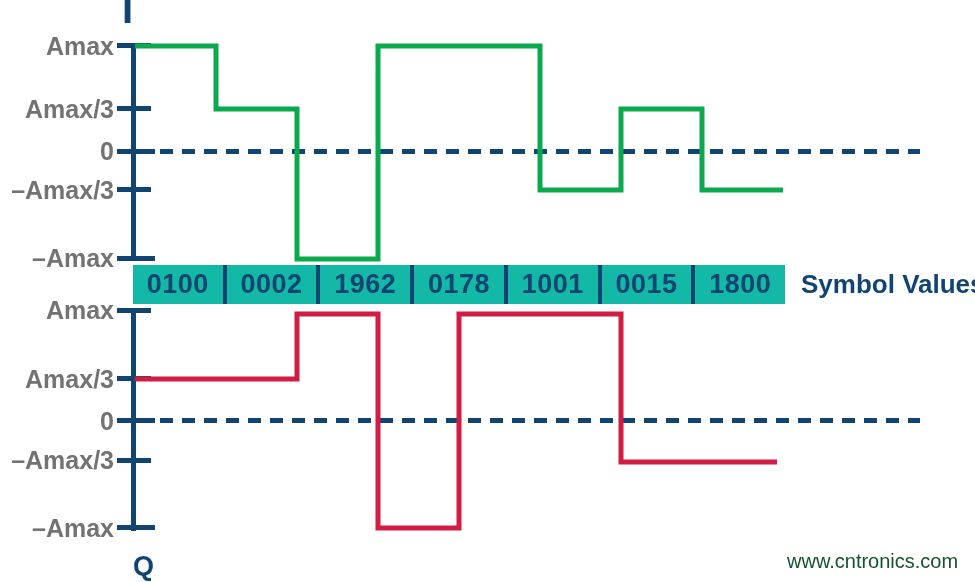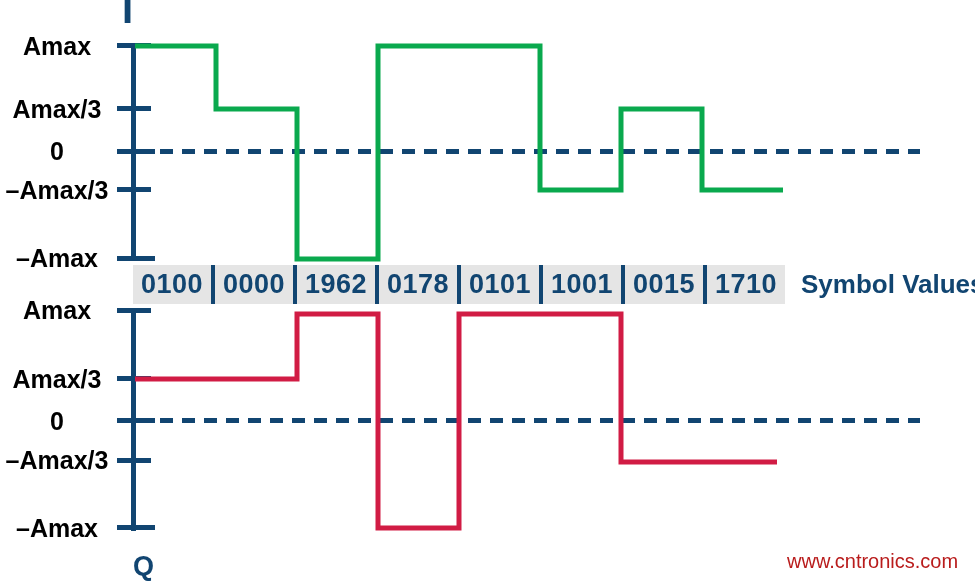--- a/index.html
+++ b/index.html
@@ -1,46 +1,46 @@
 <!DOCTYPE html>
 <html><head>
 <meta charset="utf-8">
 <style>
   html,body{margin:0;padding:0;background:#fff;}
   .canvas{
     position:relative;width:975px;height:582px;background:#ffffff;
     overflow:hidden;font-family:"Liberation Sans",sans-serif;color:#114571;
   }
   .ylabel{
-    position:absolute;left:0;width:114px;text-align:center;
-    font-size:25px;font-weight:bold;height:30px;line-height:30px;color:#000000;
+    position:absolute;left:0;width:114px;text-align:right;
+    font-size:25px;font-weight:bold;height:30px;line-height:30px;color:#737373;
   }
   .axis-line{position:absolute;width:5px;background:#114571;}
   .tick{position:absolute;height:5px;width:34px;left:117px;background:#114571;}
   .dashline{
     position:absolute;height:5px;left:160px;width:760px;
     background:repeating-linear-gradient(to right,#114571 0 13px,transparent 13px 22px);
   }
   .wave-svg{position:absolute;left:0;top:0;}
   .strip{
     position:absolute;left:133px;top:265px;width:652px;height:39px;
-    background:#e5e5e5;display:flex;align-items:stretch;
+    background:#14b8a6;display:flex;align-items:stretch;
   }
   .cell{
     flex:1;display:flex;align-items:center;justify-content:center;
     font-size:27px;font-weight:bold;color:#114571;letter-spacing:0.5px;
   }
   .cell + .cell{border-left:4px solid #114571;}
   .strip-label{
     position:absolute;left:801px;top:265px;height:39px;line-height:39px;
     font-size:26px;font-weight:bold;color:#114571;white-space:nowrap;
   }
   .chan-label{position:absolute;font-weight:bold;color:#114571;}
   .watermark{
-    position:absolute;left:787px;top:550px;font-size:20px;color:#b91c1c;white-space:nowrap;
+    position:absolute;left:787px;top:550px;font-size:20px;color:#14532d;white-space:nowrap;
   }
 </style>
 </head>
 <body>
 
 <div class="canvas">
 
   <span class="chan-label" style="left:122px;top:-13px;font-size:40px;">I</span>
 
   <div class="ylabel" style="top:31px;">Amax</div>
@@ -74,39 +74,36 @@
   <svg class="wave-svg" width="975" height="582">
     <polyline id="wave-i" fill="none" stroke-width="5" points="135,46 216,46 216,109 297,109 297,259 378,259 378,46 540,46 540,190 621,190 621,109 702,109 702,190 783,190" stroke="#0aa94e"></polyline>
     <polyline id="wave-q" fill="none" stroke-width="5" points="135,379 297,379 297,314 378,314 378,528 459,528 459,314 621,314 621,462 777,462" stroke="#d11c44"></polyline>
   </svg>
 
   <div class="strip">
     <div class="cell">
         <span>0100</span>
       </div>
     <div class="cell">
-        <span>0000</span>
+        <span>0002</span>
       </div>
     <div class="cell">
         <span>1962</span>
       </div>
     <div class="cell">
         <span>0178</span>
       </div>
     <div class="cell">
-        <span>0101</span>
-      </div>
-    <div class="cell">
         <span>1001</span>
       </div>
     <div class="cell">
         <span>0015</span>
       </div>
     <div class="cell">
-        <span>1710</span>
+        <span>1800</span>
       </div>
   </div>
   <div class="strip-label">Symbol Values</div>
 
   <span class="chan-label" style="left:133px;top:551px;font-size:27px;">Q</span>
 
   <div class="watermark">www.cntronics.com</div>
 </div>
 
 </body></html>

